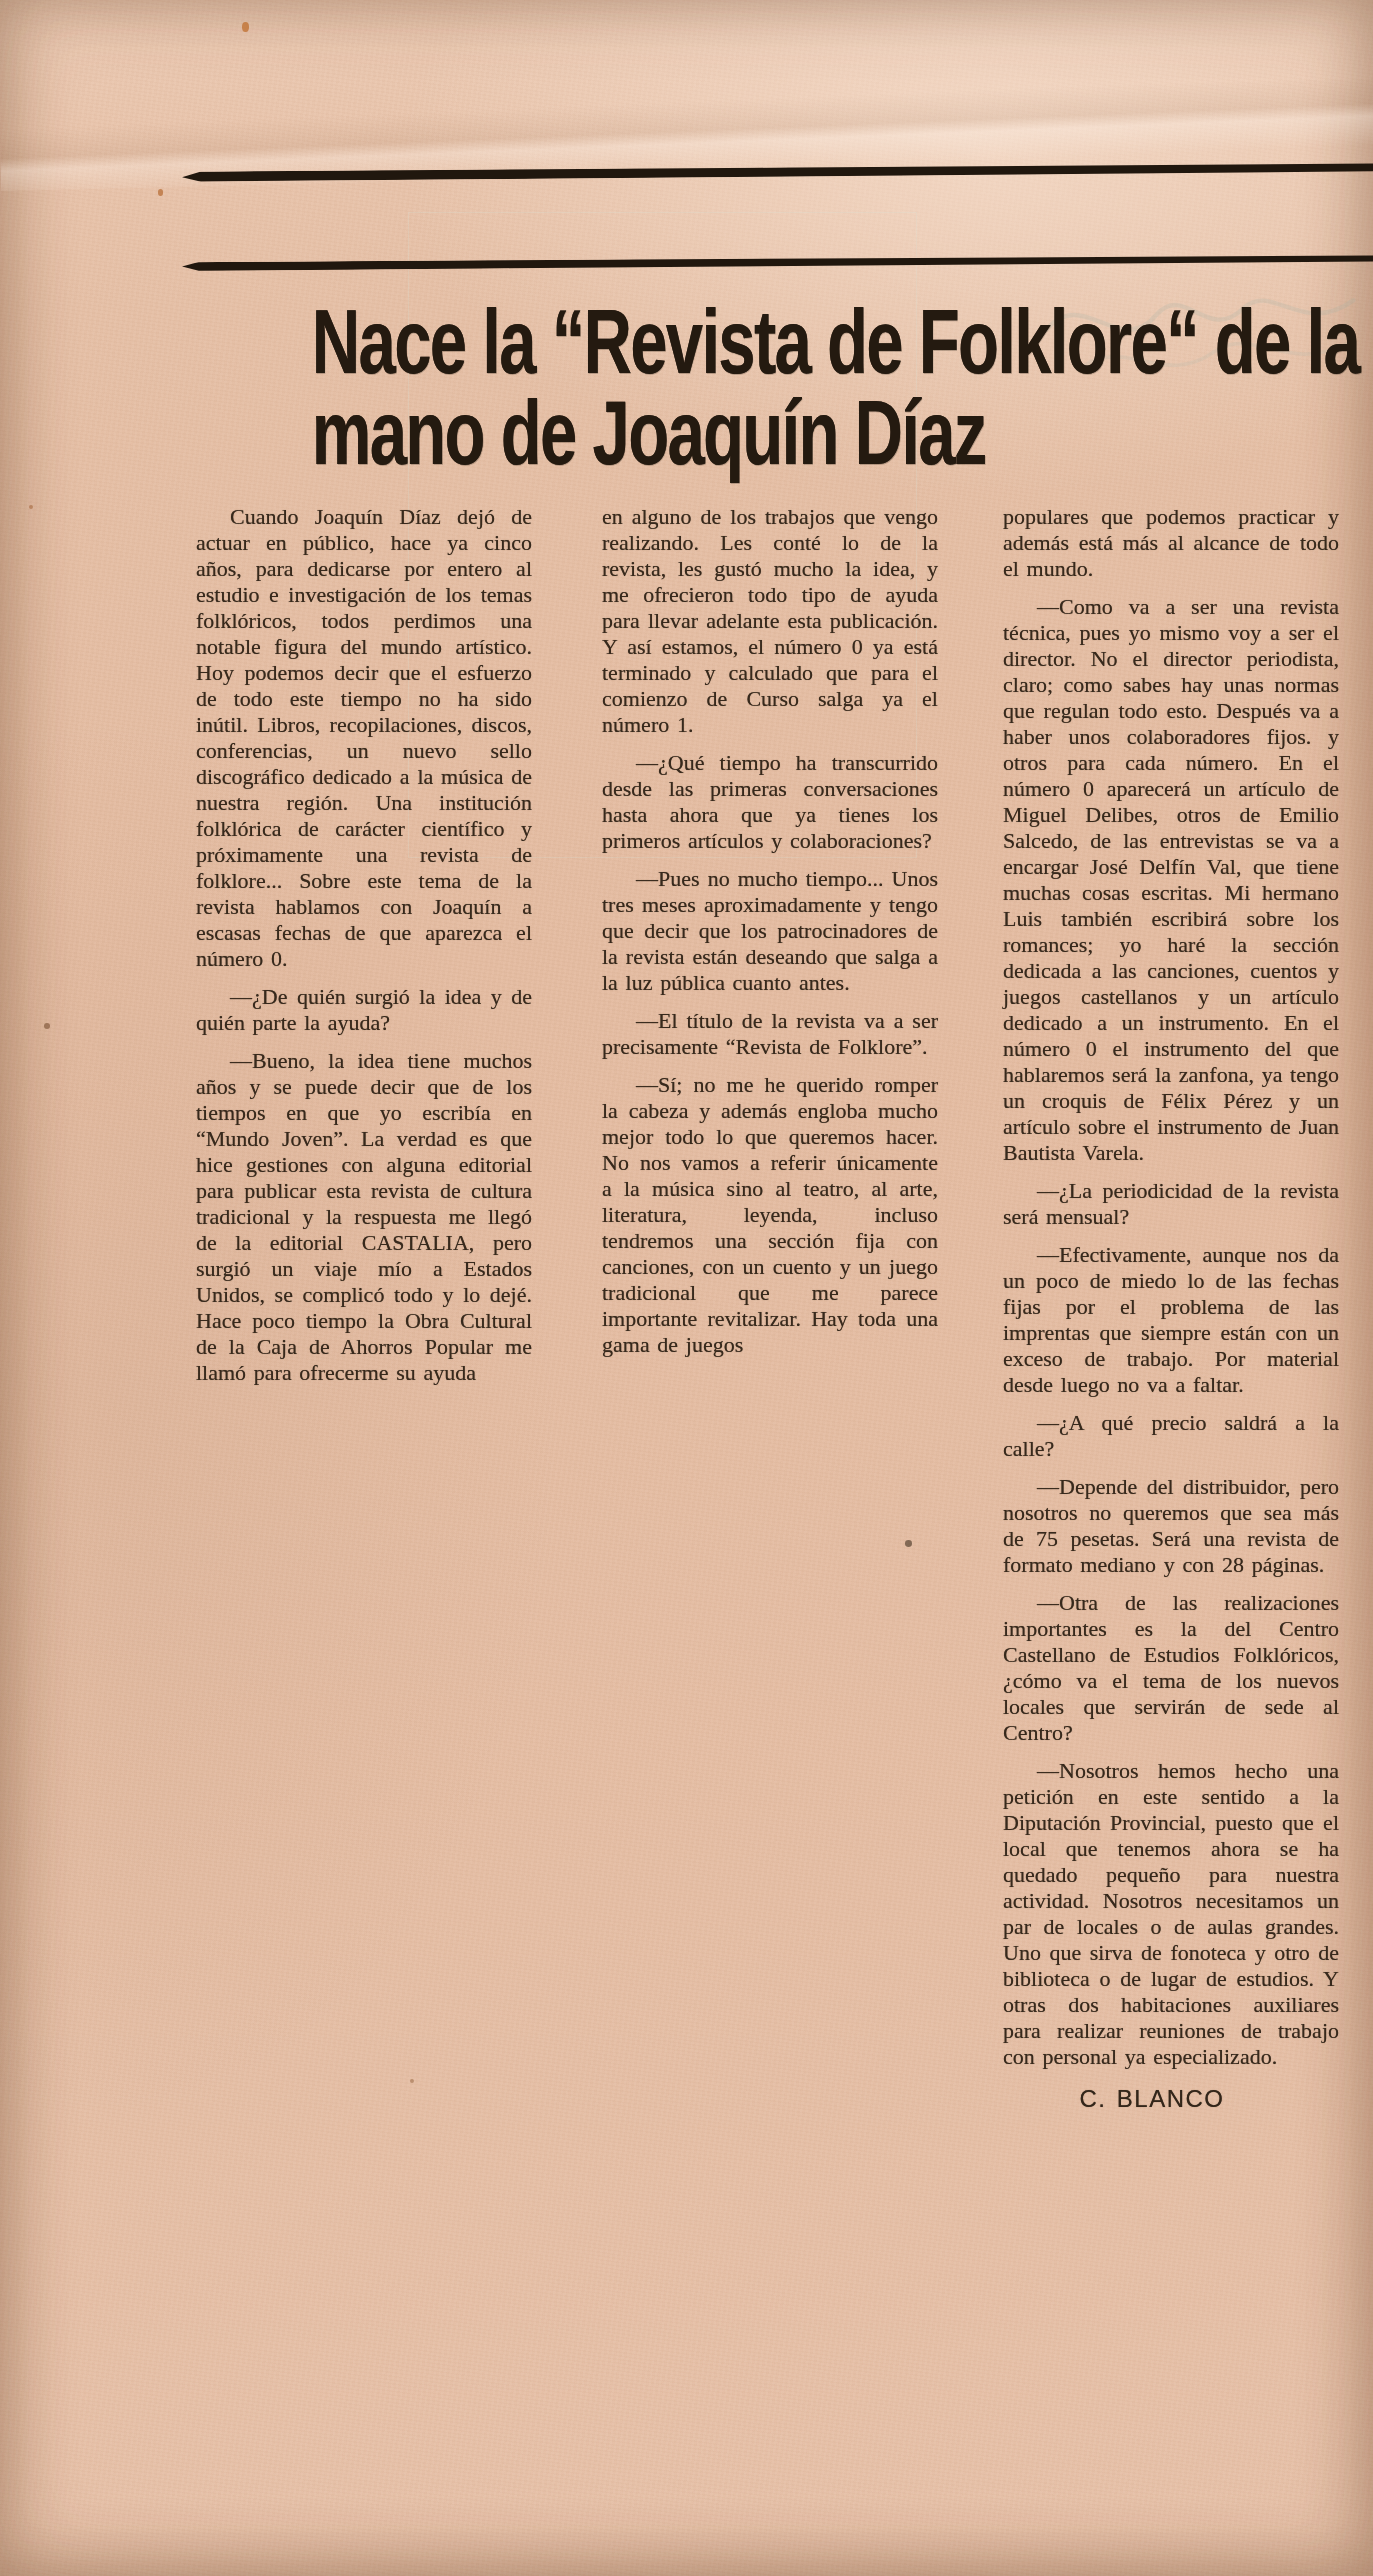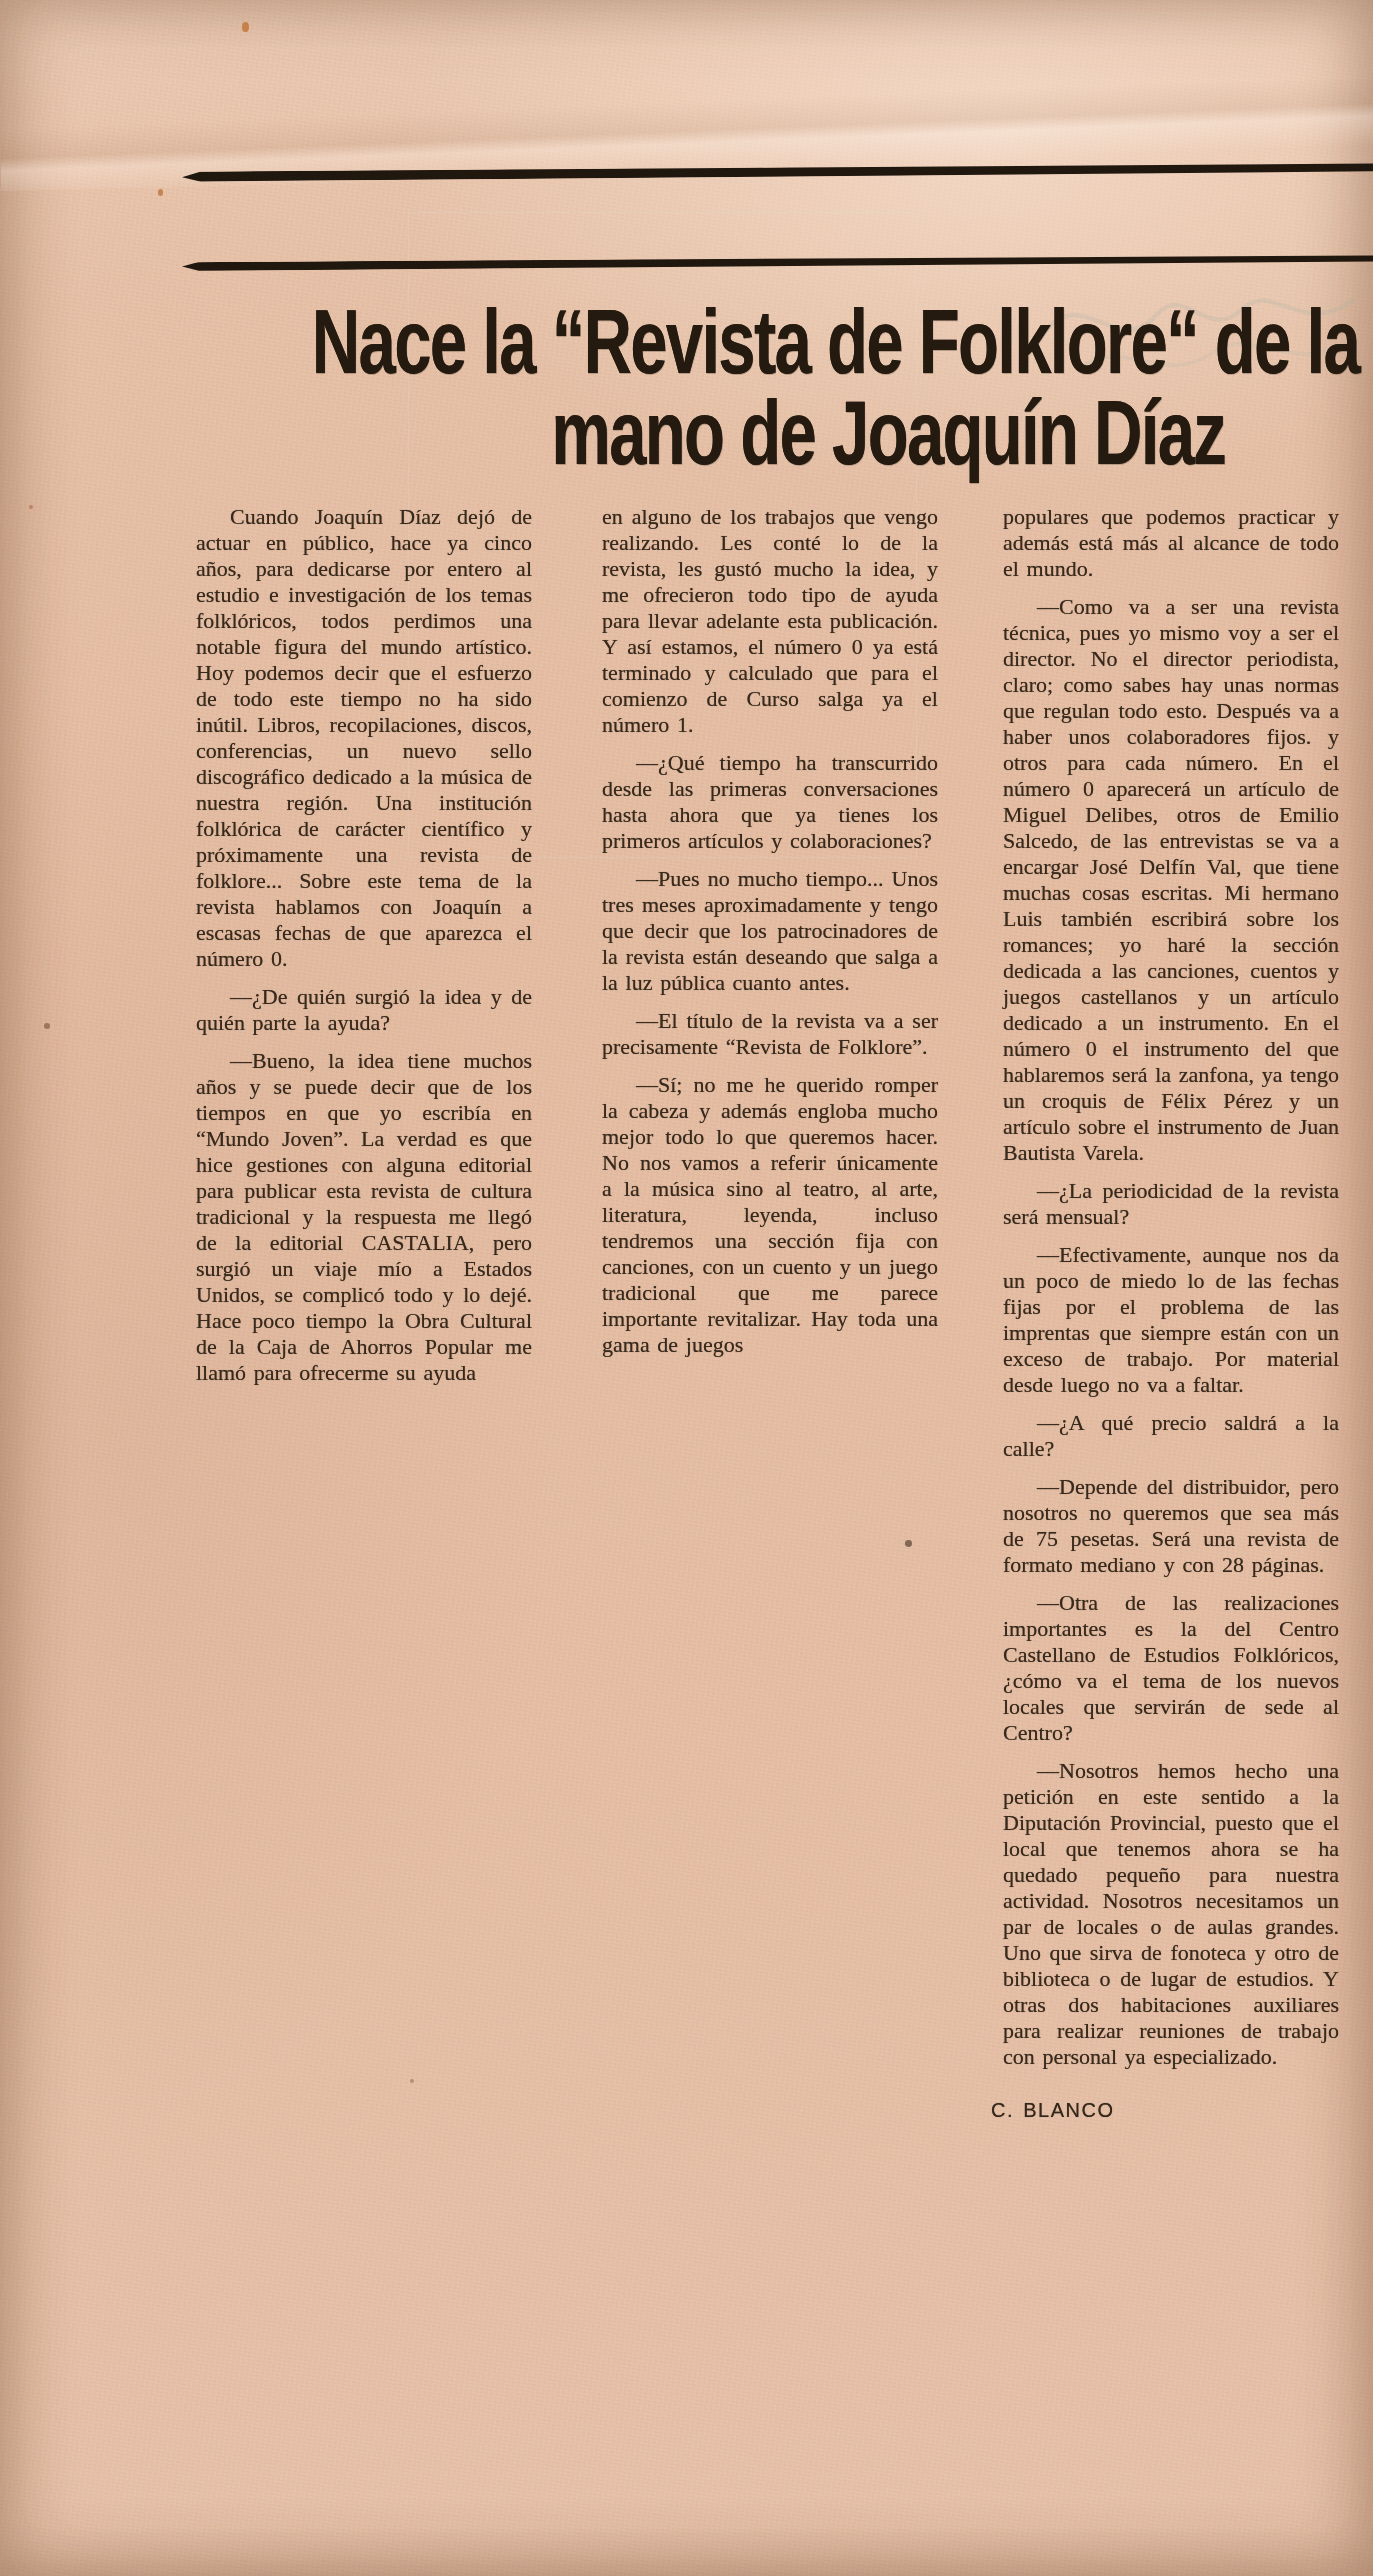--- a/index.html
+++ b/index.html
@@ -33,21 +33,21 @@
   }
   .rule {
     position:absolute; left:182px; width:1192px;
     background:#20170e;
     border-radius:5.1px 0 0 5.1px;
   }
   .rule-1 { top:167px; height:10.2px; transform:rotate(-0.45deg); clip-path:polygon(0 55%, 1.6% 0, 100% 12%, 100% 88%, 1.6% 100%); }
   .rule-2 { top:258px; height:8.8px; transform:rotate(-0.40deg); clip-path:polygon(0 50%, 1.4% 0, 100% 18%, 100% 86%, 1.4% 100%); }
   .headline {
     position:absolute; left:183px; top:296px; width:1171px;
-    text-align:right; color:#241a10; font-weight:bold;
+    text-align:left; color:#241a10; font-weight:bold;
   }
   .headline .hl {
     line-height:91px; font-size:86px; letter-spacing:-2.2px;
     transform:scale(0.78, 1.06); transform-origin:50% 50%;
     white-space:nowrap;
     text-shadow:0 0 0.7px rgba(36,26,16,0.85), 0.7px 0.7px 0 rgba(36,26,16,0.25);
   }
   .col {
     position:absolute; top:492px; width:360px;
     font-size:22px; line-height:26px;
@@ -55,22 +55,22 @@
     word-spacing:2.2px;
     color:#37291c;
     text-shadow:0 0 0.7px rgba(55,41,28,0.65);
   }
   .col p { margin:12px;font-family:Liberation Serif, serif; }
   .col p.ind { text-indent:34px; }
   .col-1 { left:184px; }
   .col-2 { left:590px; }
   .col-3 { left:991px; }
   .byline {
-    margin-top:27px; text-align:left; padding-right:38px;
-    font-size:20px; letter-spacing:1.5px; color:#33261a;
+    margin-top:16px; text-align:center; padding-right:38px;
+    font-size:24px; letter-spacing:1.5px; color:#33261a;
     text-shadow:0 0 0.7px rgba(51,38,26,0.7);
   }
   .smudge { position:absolute; pointer-events:none; opacity:0.5; }
   .speck { position:absolute; border-radius:50%; pointer-events:none; }
   .speck-1 { left:242px; top:22px;  width:6.6px;  height:9.5px; background:#c07335; opacity:.8; }
   .speck-2 { left:158px; top:189px; width:5.1px;  height:6.6px;  background:#b56a30; opacity:.7; }
   .speck-3 { left:44px;  top:1023px;width:5.9px;  height:5.9px;  background:#6d4426; opacity:.55; }
   .speck-4 { left:29px;  top:505px; width:4.4px;  height:4.4px;  background:#9c5b2e; opacity:.5; }
   .speck-5 { left:905px;top:1540px;width:7.3px; height:6.6px;  background:#41301f; opacity:.6; }
   .speck-6 { left:410px; top:2079px;width:4.4px;  height:4.4px;  background:#8a5630; opacity:.45; }

